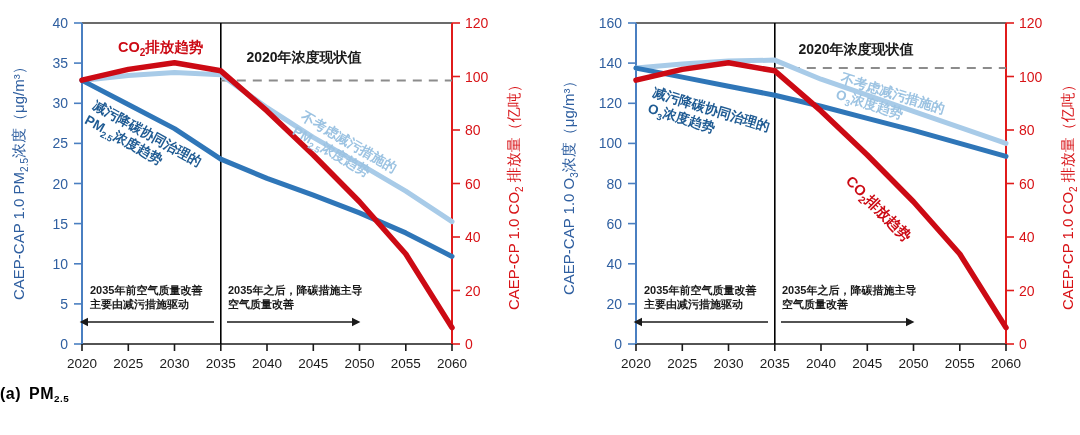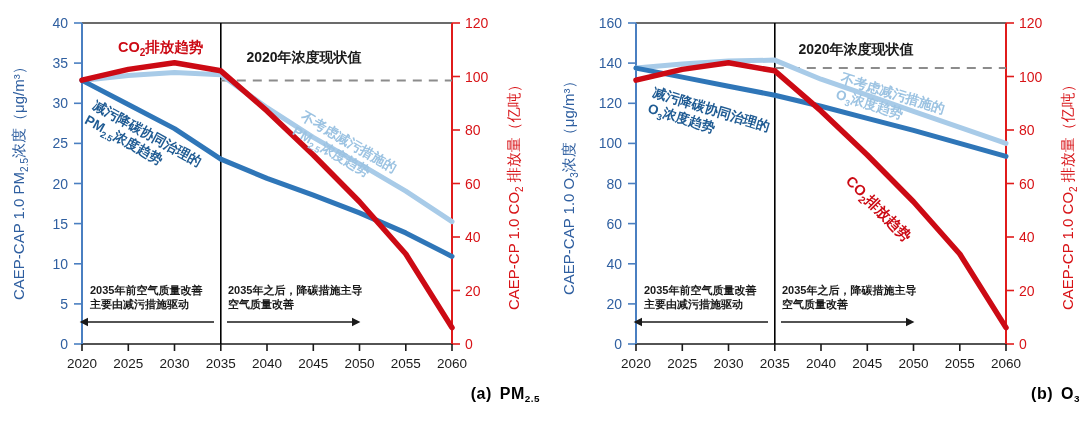--- a/index.html
+++ b/index.html
@@ -4,21 +4,21 @@
 <style>
   html,body{margin:0;padding:0;background:#ffffff;}
   body{width:1080px;height:435px;overflow:hidden;font-family:"Liberation Sans","DejaVu Sans",sans-serif;}
   .figure{position:relative;width:1080px;height:435px;}
   .panel{position:absolute;top:0;height:435px;width:540px;}
   #panel-a{left:0;}
   #panel-b{left:540px;}
   .plot-svg{position:absolute;left:0;top:0;}
   .sub{font-size:0.62em;vertical-align:-0.28em;}
   .caption{
-    position:absolute;left:0;width:540px;top:385px;text-align:right;
+    position:absolute;left:0;width:540px;top:385px;text-align:left;
     font-size:16px;font-weight:bold;color:#000;letter-spacing:.5px;
   }
   .caption .lbl{margin-right:8px;}
 </style>
 </head>
 <body>
 
 <div class="figure">
 
   <div class="panel" id="panel-a">
@@ -285,18 +285,15 @@
         </text>
       </g>
 
       <text x="104" y="294" font-size="11" font-weight="bold" fill="#1a1a1a">2035年前空气质量改善</text>
       <text x="104" y="308" font-size="11" font-weight="bold" fill="#1a1a1a">主要由减污措施驱动</text>
 
       <text x="242" y="294" font-size="11" font-weight="bold" fill="#1a1a1a">2035年之后，降碳措施主导</text>
       <text x="242" y="308" font-size="11" font-weight="bold" fill="#1a1a1a">空气质量改善</text>
     </svg>
 
-    <div class="caption">
-      <span class="lbl">(b)</span><span>O</span><span class="sub">3</span>
-    </div>
   </div>
 
 </div>
 
 </body></html>

